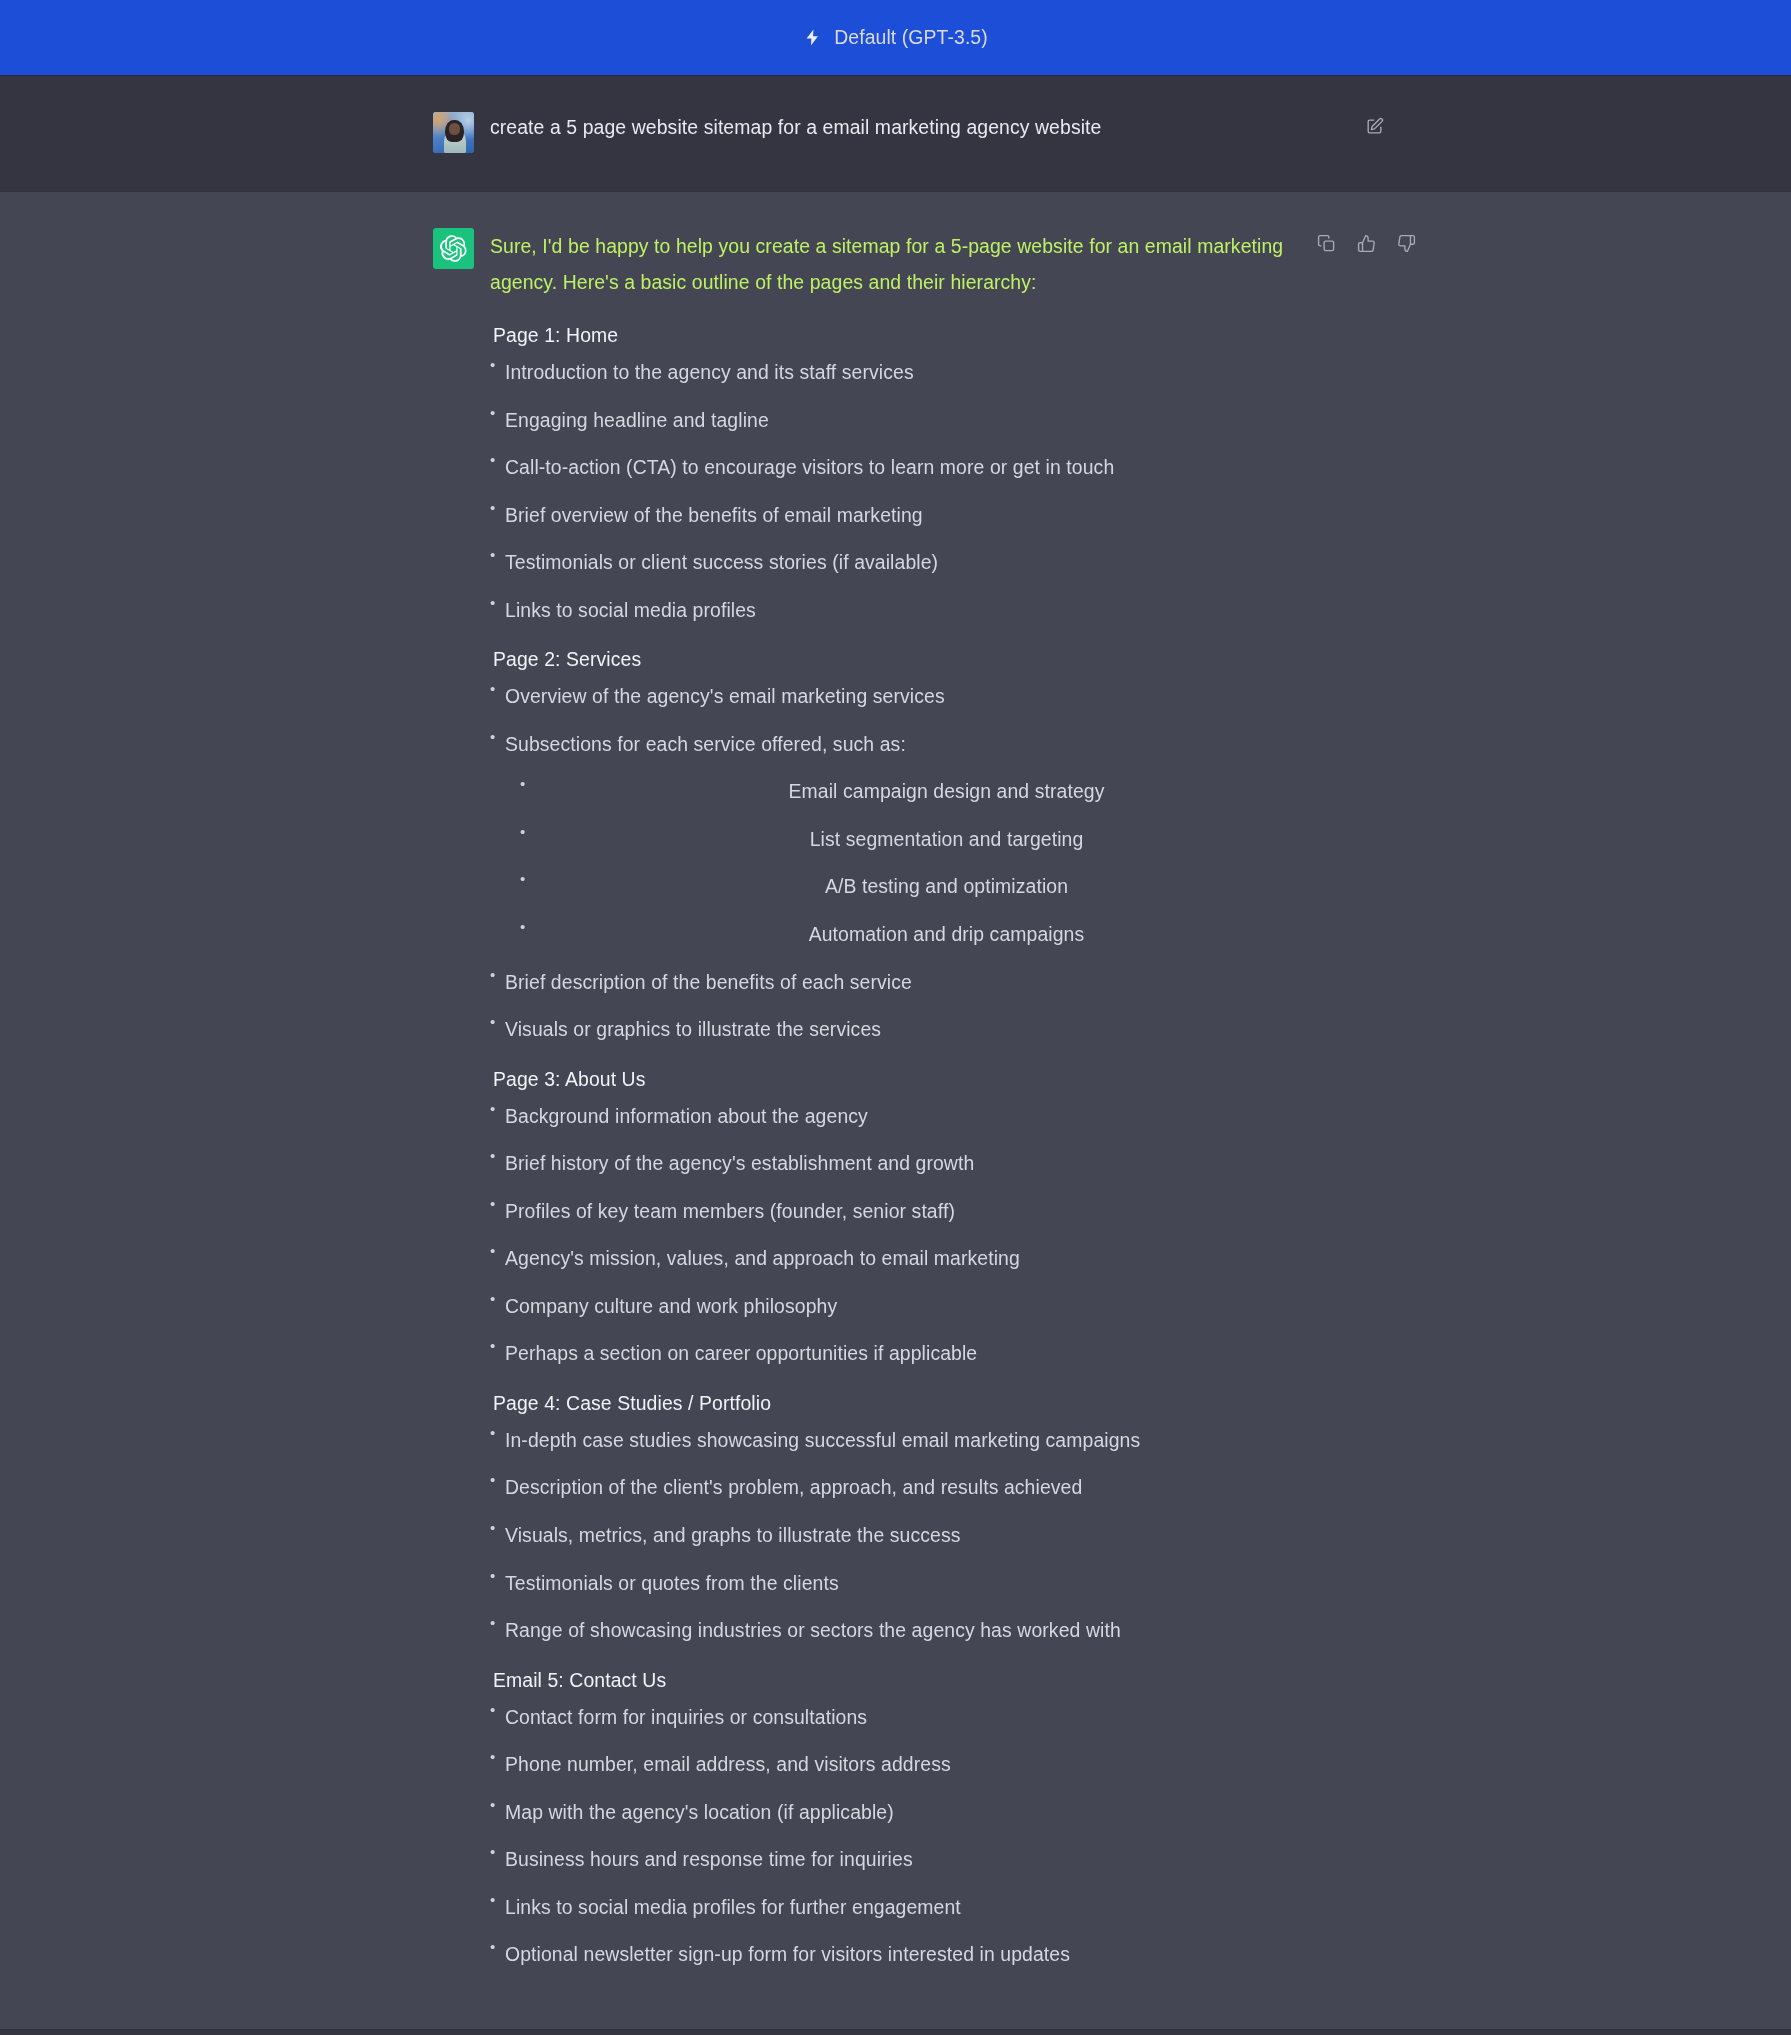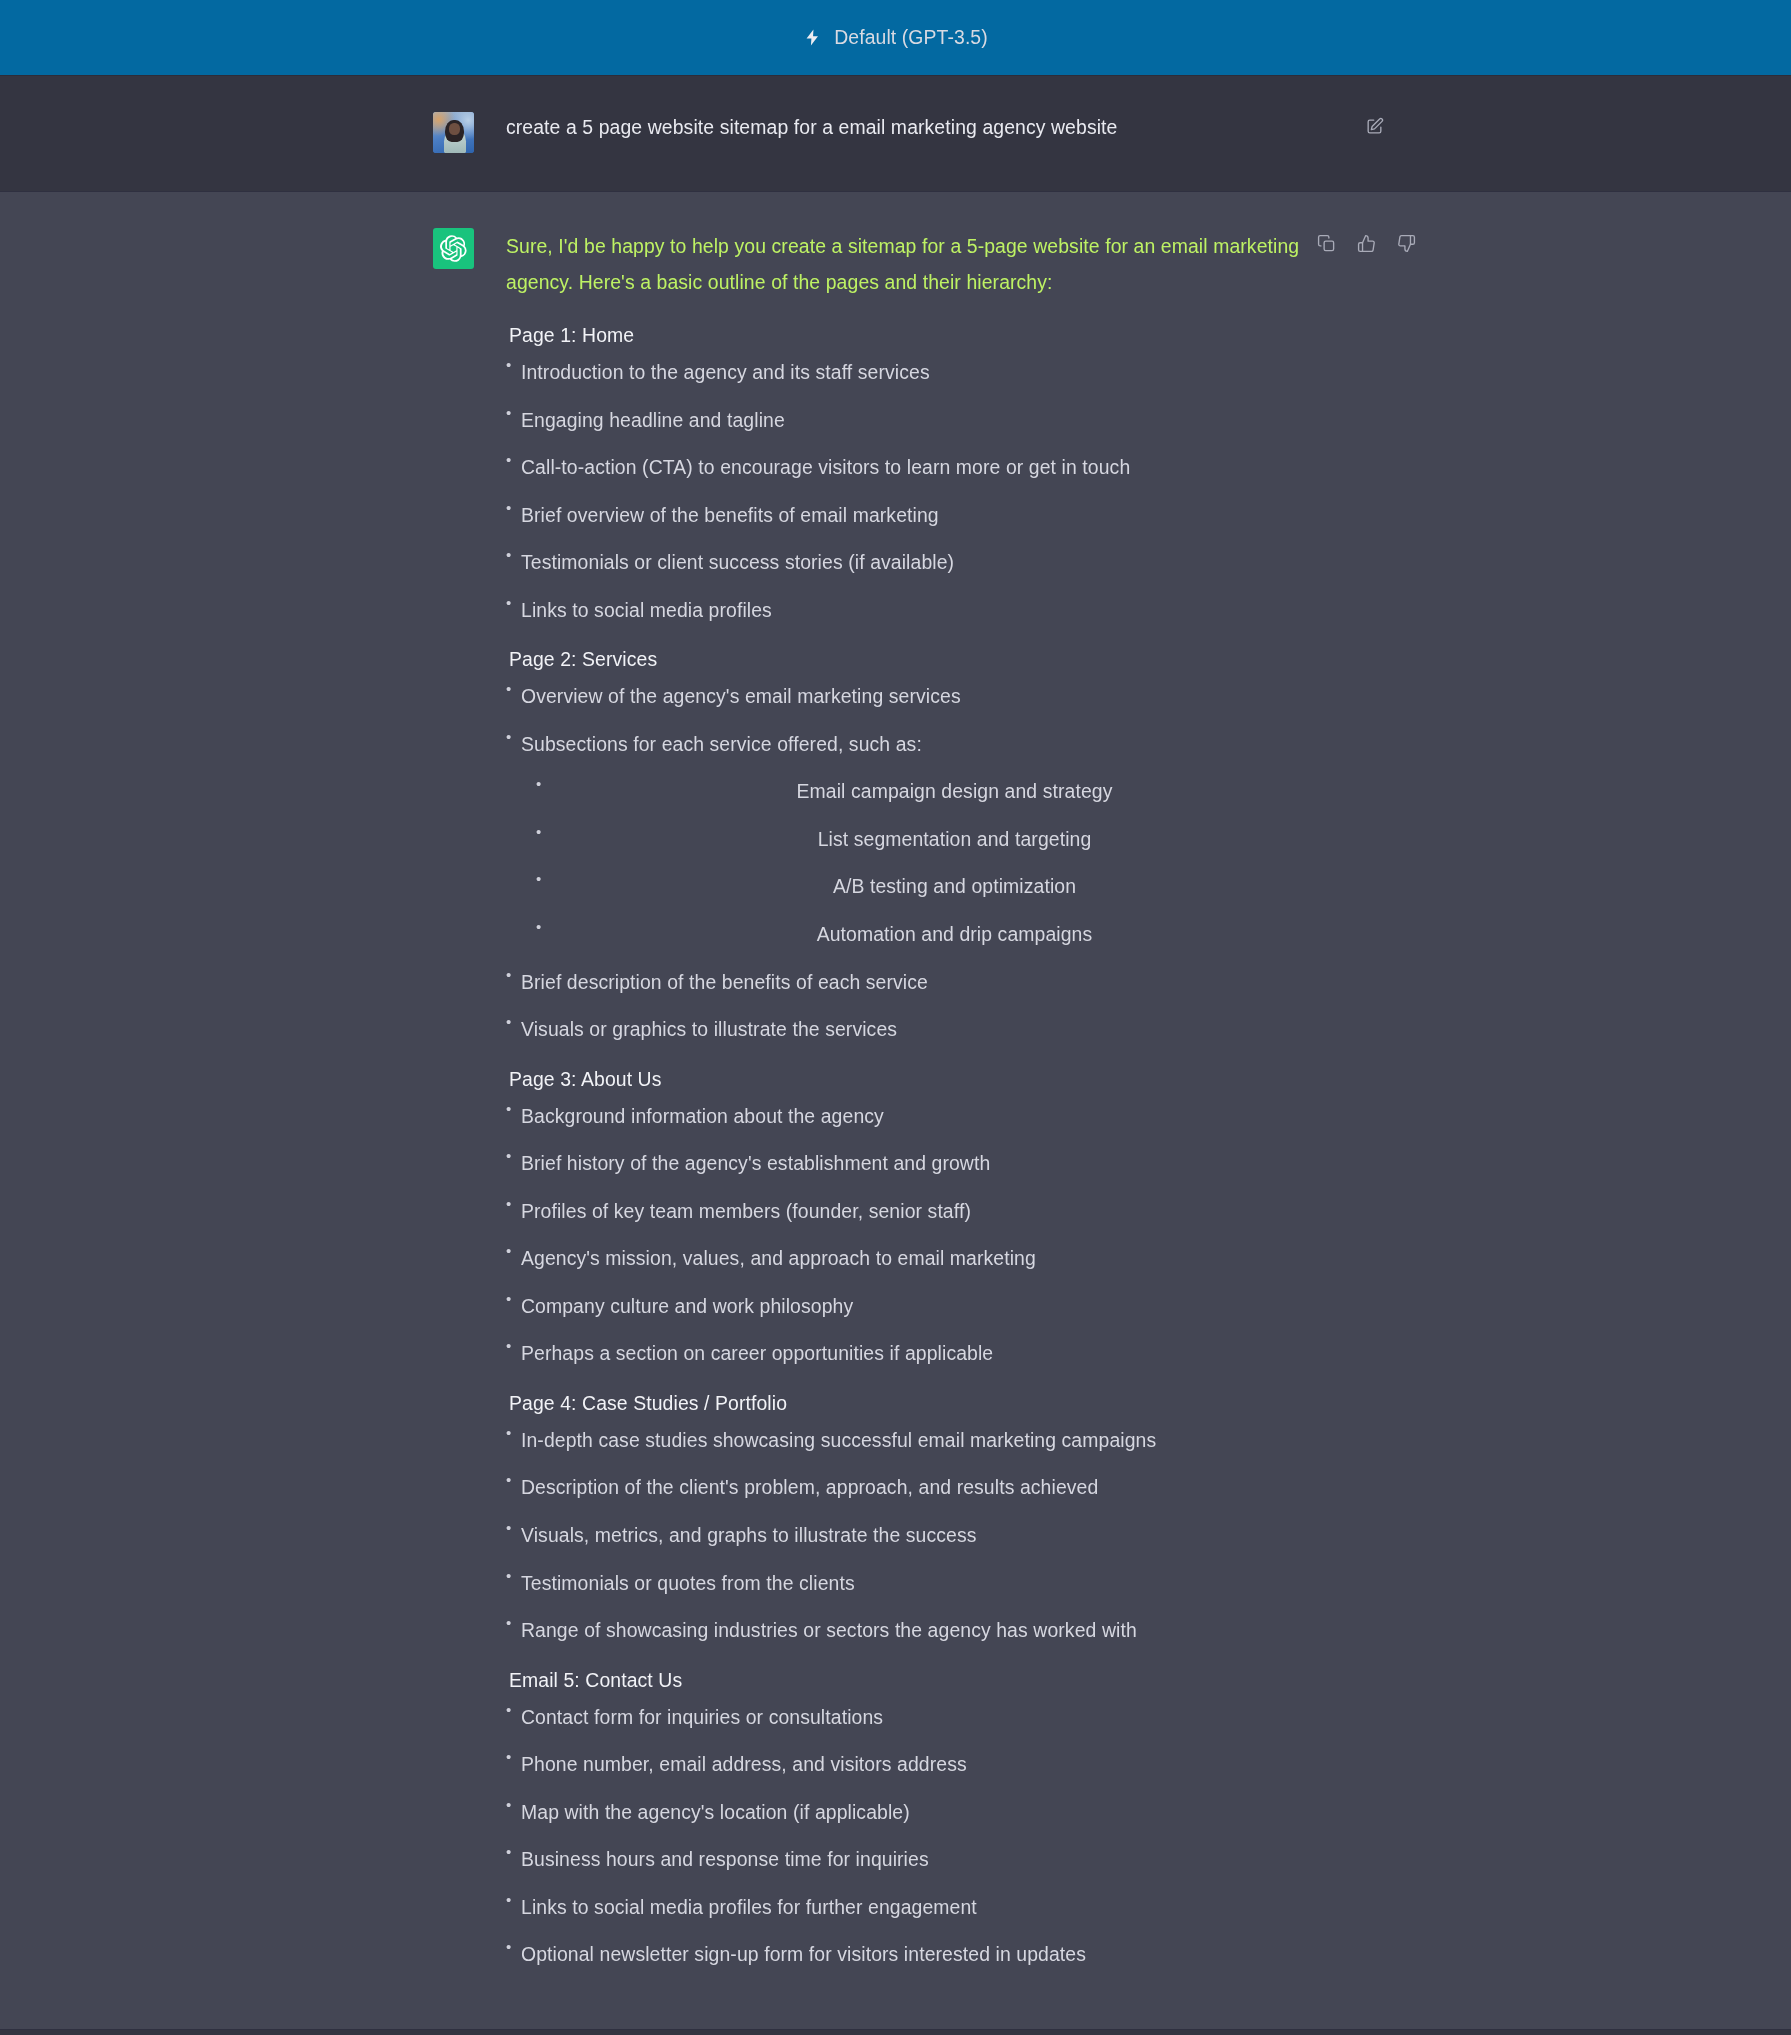--- a/index.html
+++ b/index.html
@@ -17,21 +17,21 @@
     height: 2036px;
     display: flex;
     flex-direction: column;
     background: #343541;
   }
 
   
   .model-header {
     height: 76px;
     flex: 0 0 76px;
-    background: #0369a1;
+    background: #1d4ed8;
     border-bottom: 1px solid #2c2d3a;
     display: flex;
     align-items: center;
     justify-content: center;
     gap: 12px;
   }
   .bolt-icon {
     width: 19px;
     height: 19px;
     display: block;
@@ -58,21 +58,21 @@
   }
   .tail-strip {
     height: 11px;
     background: #343541;
   }
 
   .msg-inner {
     width: 925px;
     display: flex;
     position: relative;
-    gap: 32px;
+    gap: 16px;
   }
 
   
   .avatar {
     width: 41px;
     height: 41px;
     flex: 0 0 41px;
     border-radius: 3px;
     overflow: hidden;
     position: relative;

